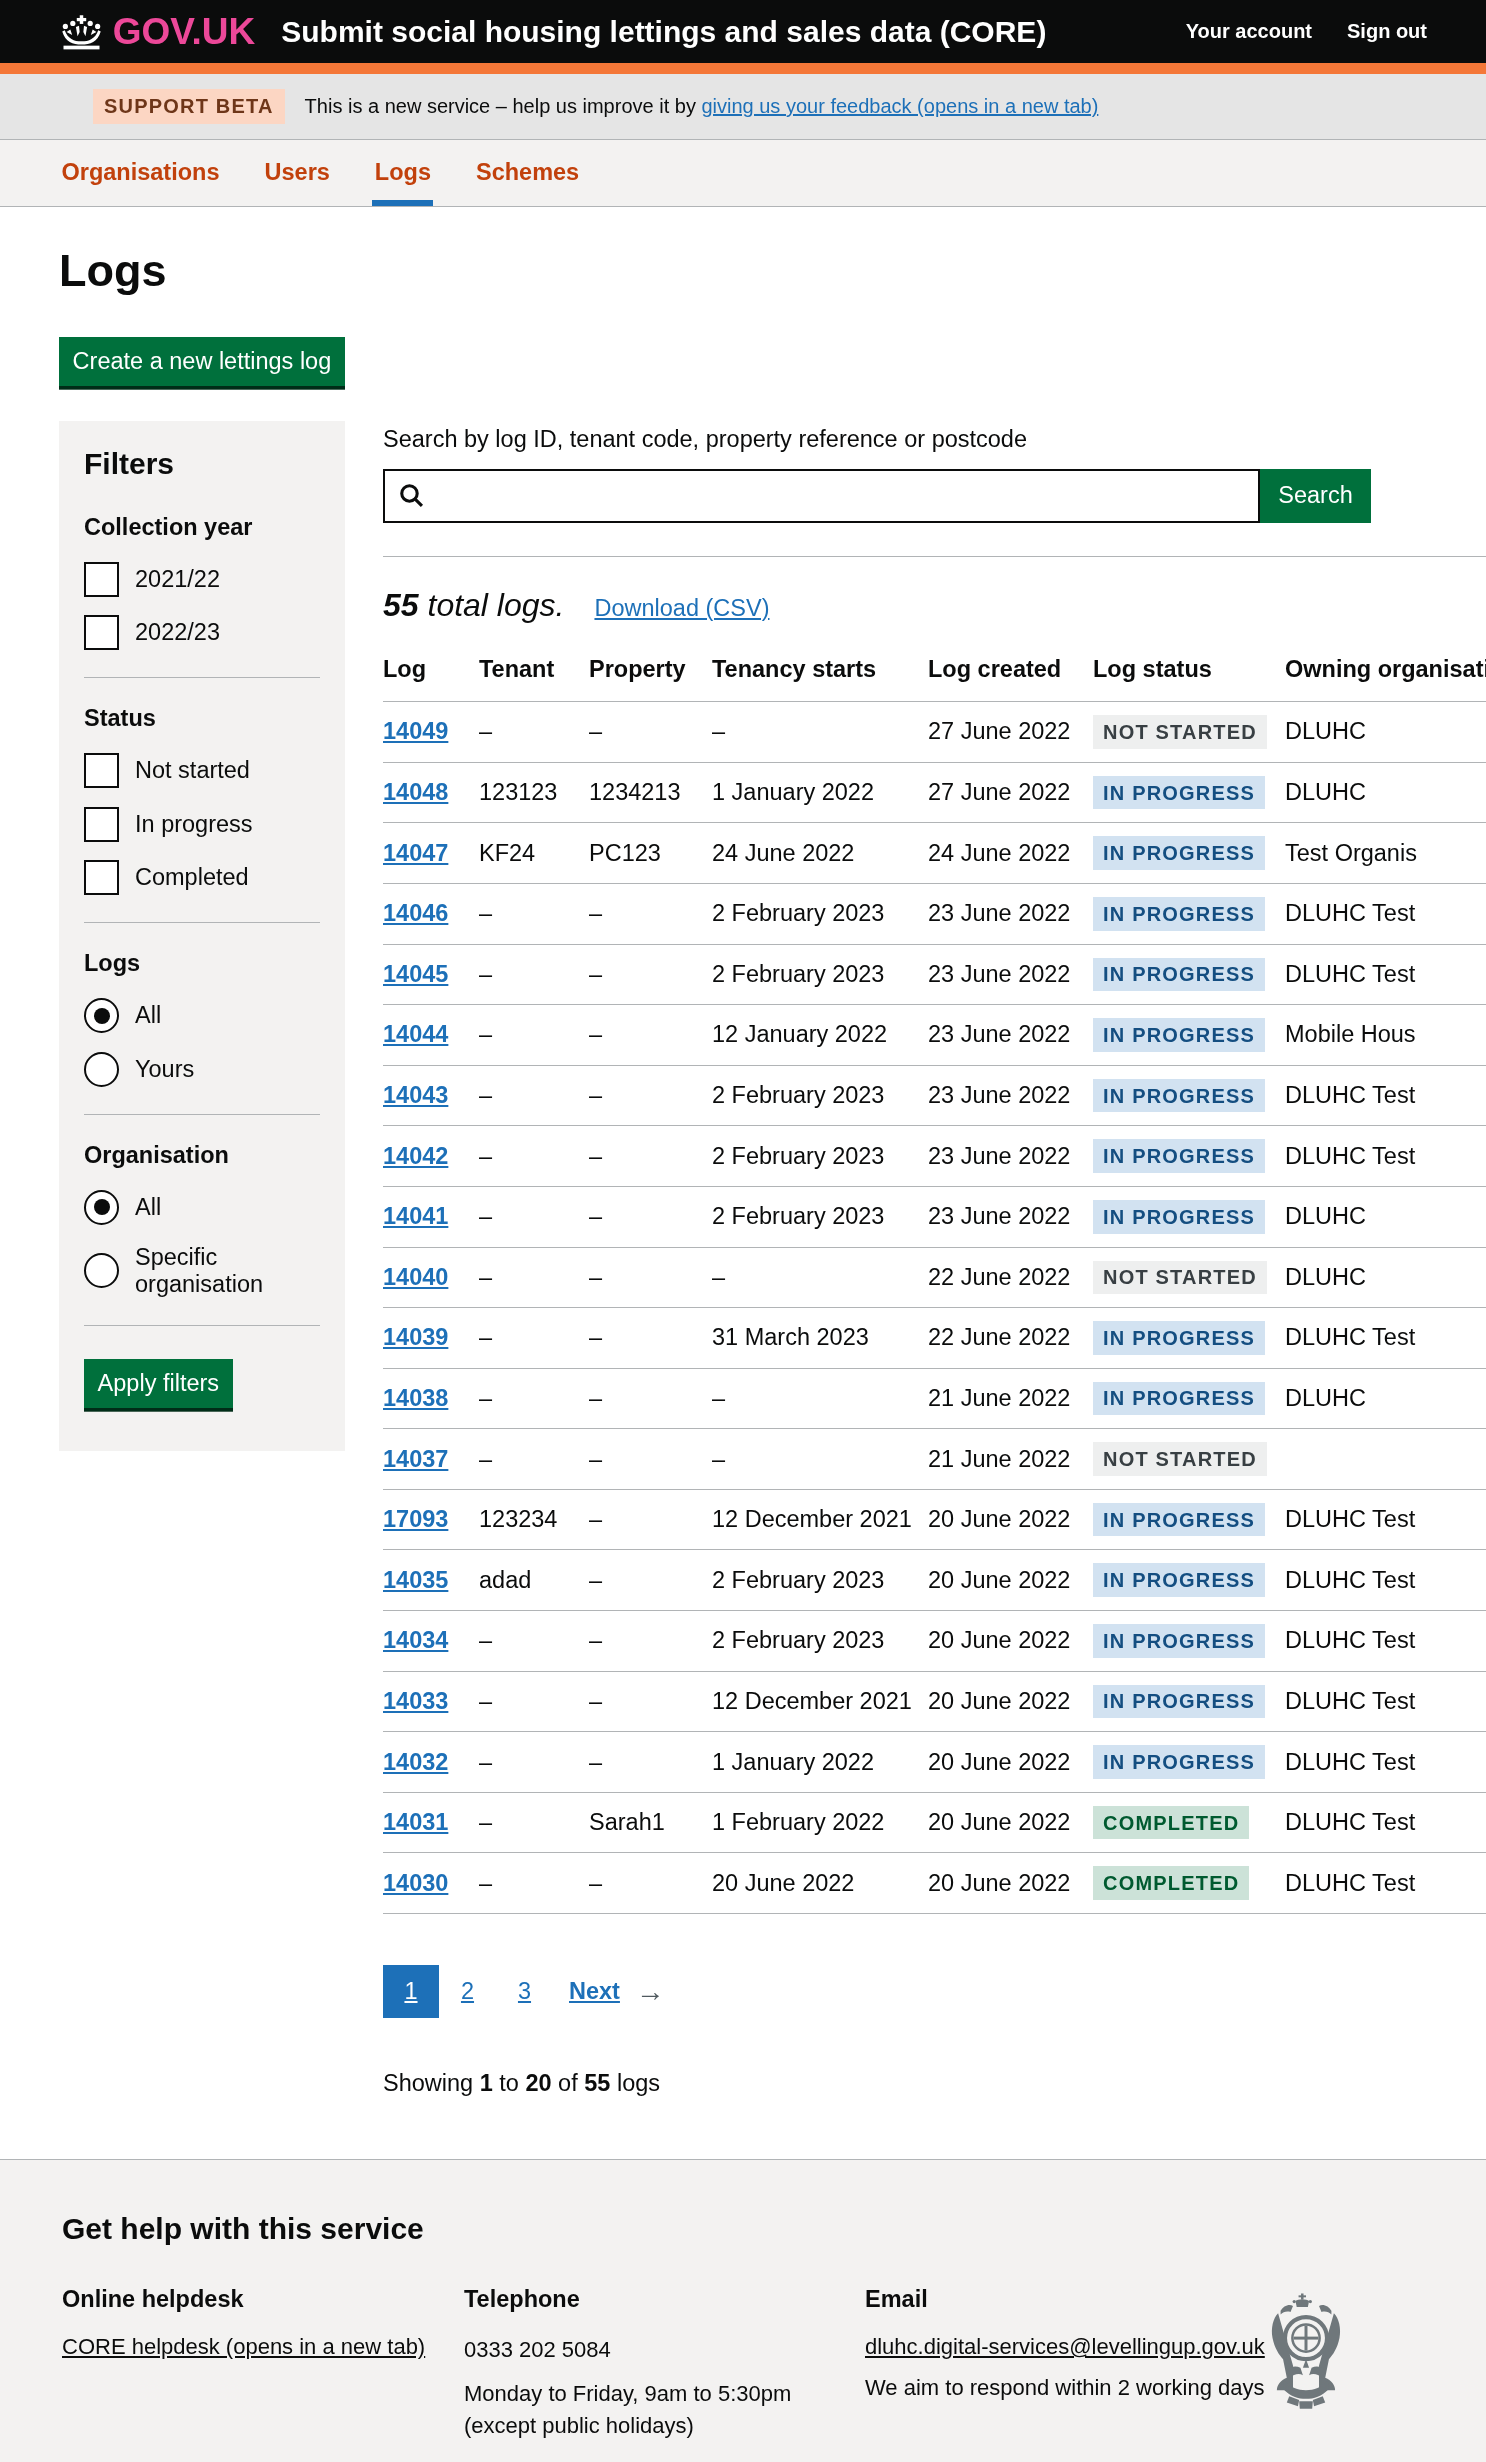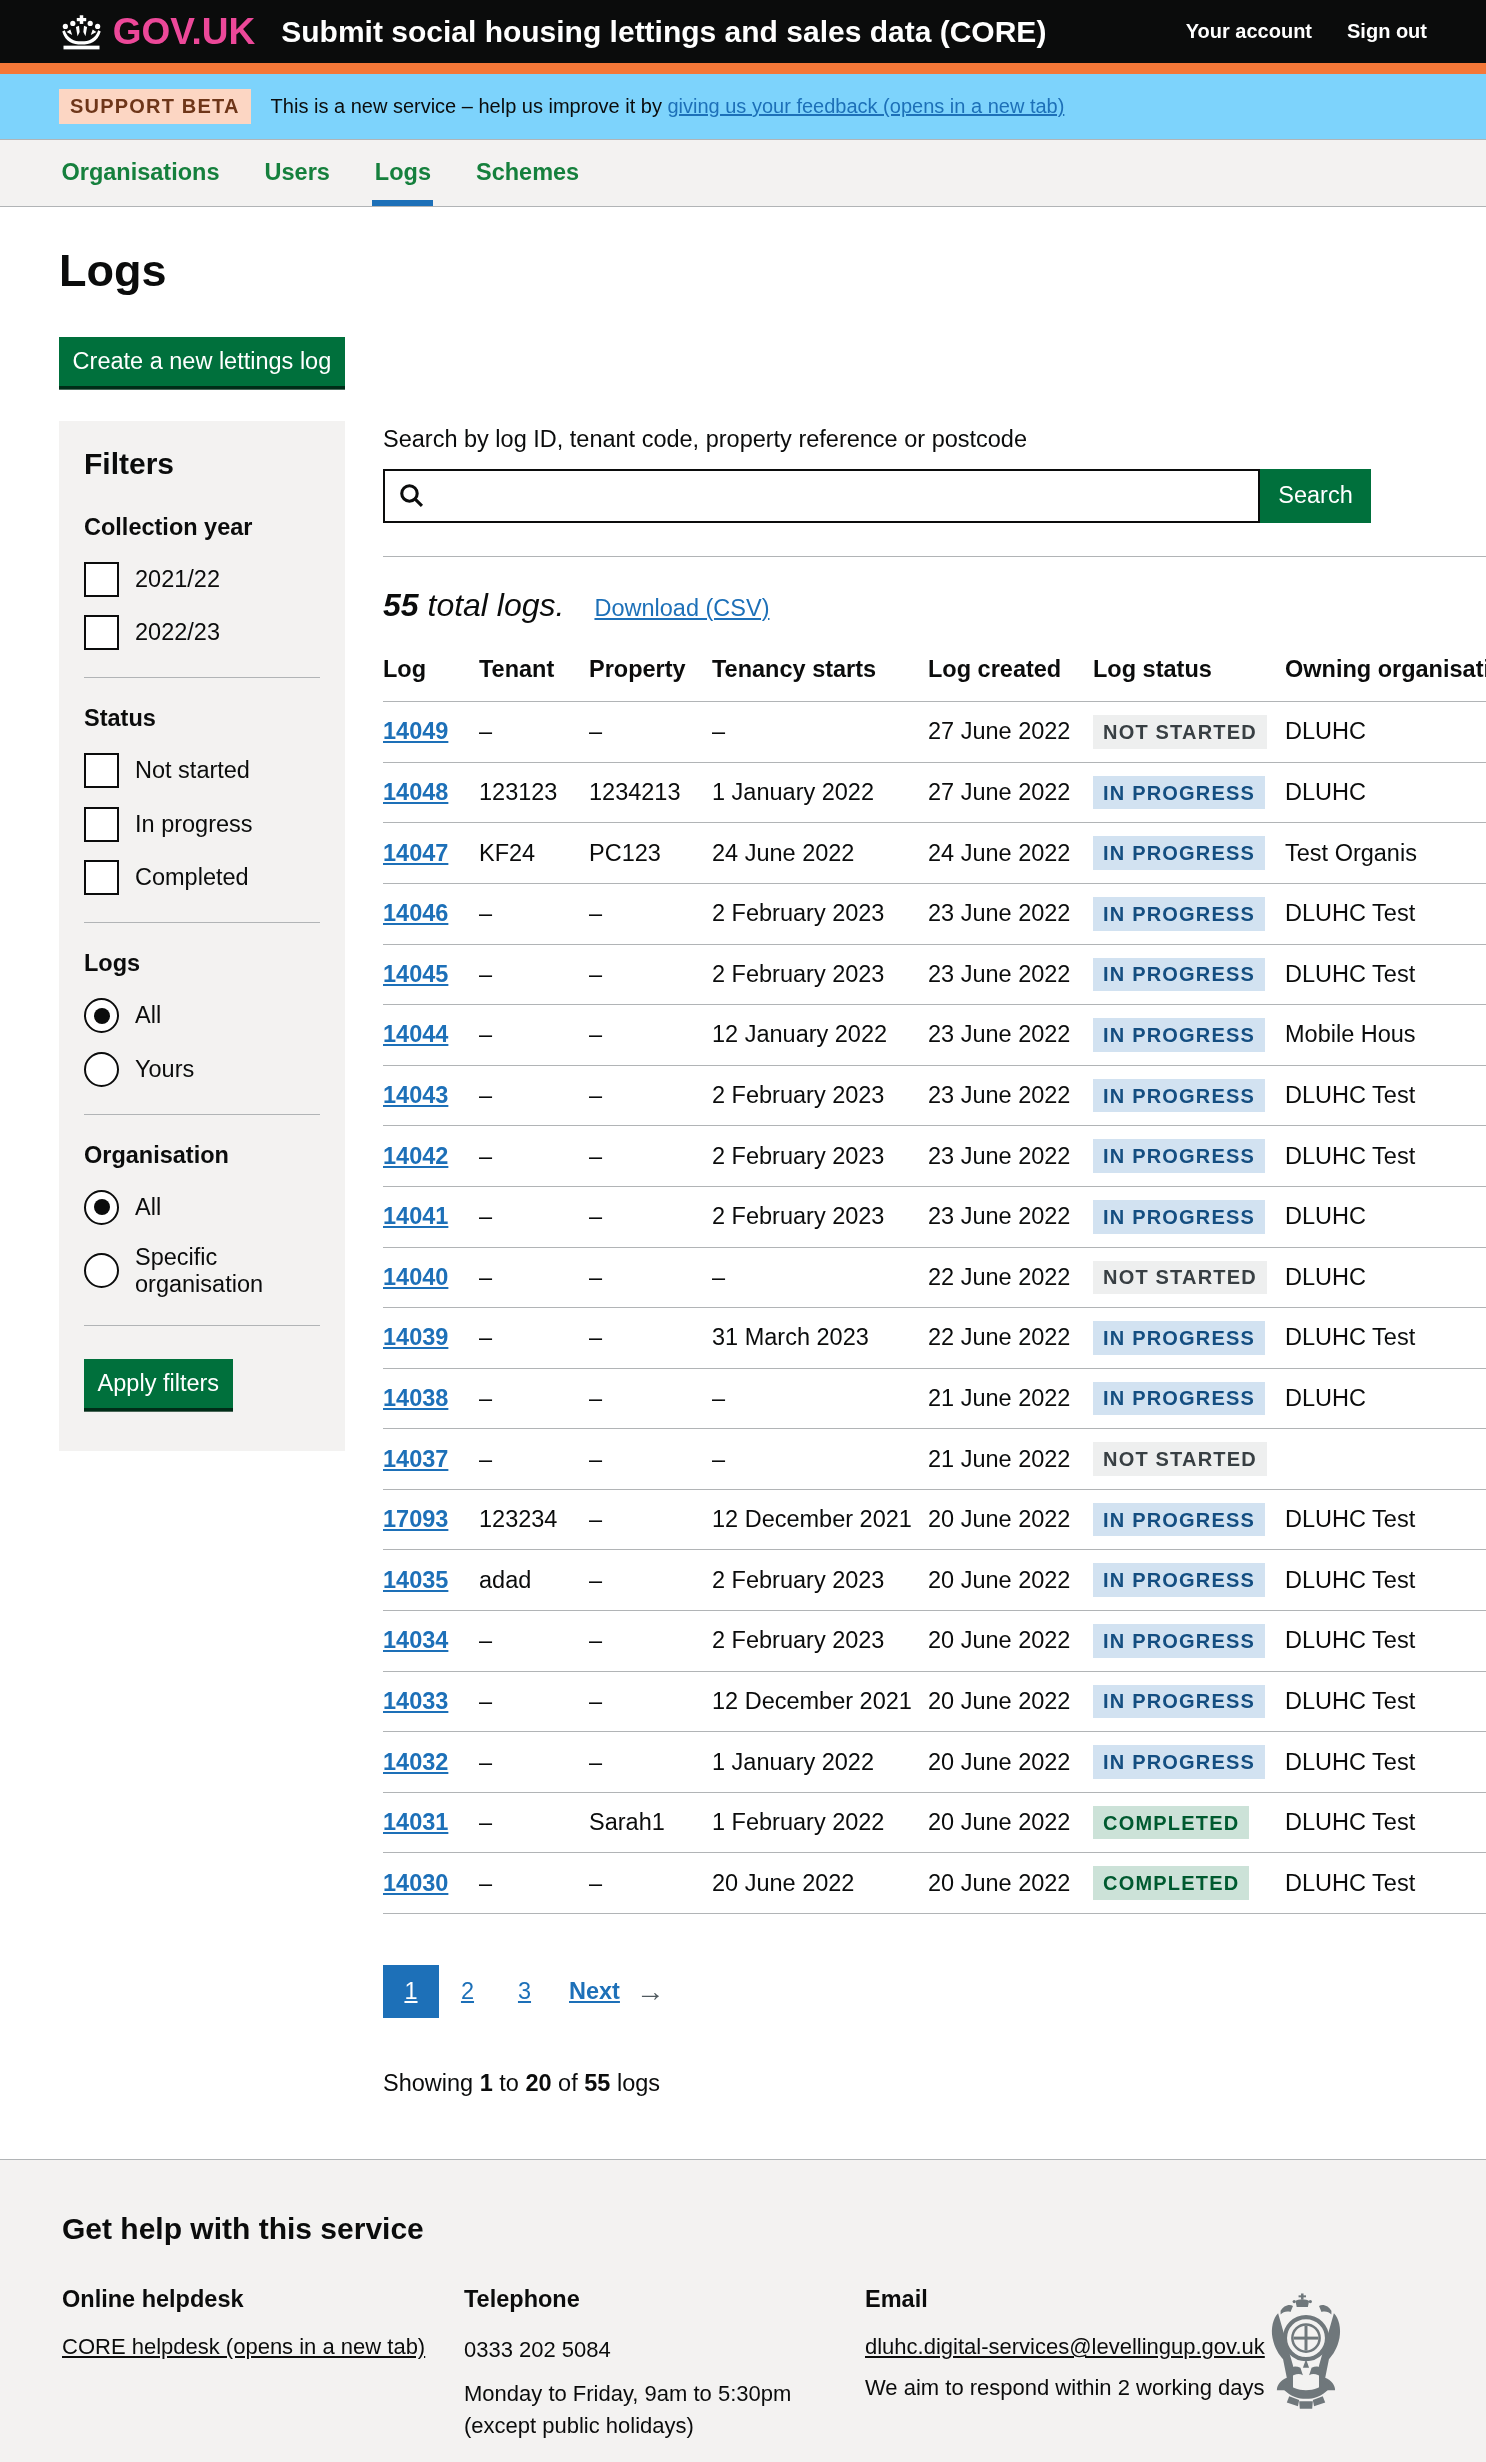--- a/index.html
+++ b/index.html
@@ -25,22 +25,22 @@
   .header-left { display: flex; align-items: center; flex: 1; }
   .logotype { display: flex; align-items: center; color: #fff; }
   .crown-svg { margin-right: 8.7px; }
   .logotype-text { font-size: 37px; font-weight: 700; color: #ec4899; letter-spacing: 0; }
   .service-name { font-size: 30px; font-weight: 700; color: #fff; margin-left: 26px; }
   .header-links { display: flex; gap: 35px; }
   .header-link { color: #fff; font-size: 20px; font-weight: 700; text-decoration: none; }
 
   
   .phase-banner {
-    background: #7dd3fc;
-    padding: 15px 59px;
+    background: #e5e5e5;
+    padding: 15px 93px;
     border-bottom: 1.2px solid #b1b4b6;
     display: flex;
     align-items: center;
   }
   .phase-tag {
     background: #fcd6c3;
     color: #6e3619;
     font-size: 20px;
     font-weight: 700;
     letter-spacing: 1.2px;
@@ -56,21 +56,21 @@
     background: #f3f2f1;
     border-bottom: 1.2px solid #b1b4b6;
     padding: 0 59px;
     display: flex;
     gap: 40px;
   }
   .nav-item {
     display: block;
     font-size: 23.5px;
     font-weight: 700;
-    color: #15803d;
+    color: #c2410c;
     text-decoration: none;
     padding: 18.6px 2.5px 13.6px 2.5px;
     border-bottom: 6.2px solid transparent;
   }
   .nav-item.active { border-bottom-color: #1d70b8; }
 
   
   main { padding: 38px 0 62px 59px; }
   h1.page-title { font-size: 45px; font-weight: 700; margin-bottom: 40px; }
 

